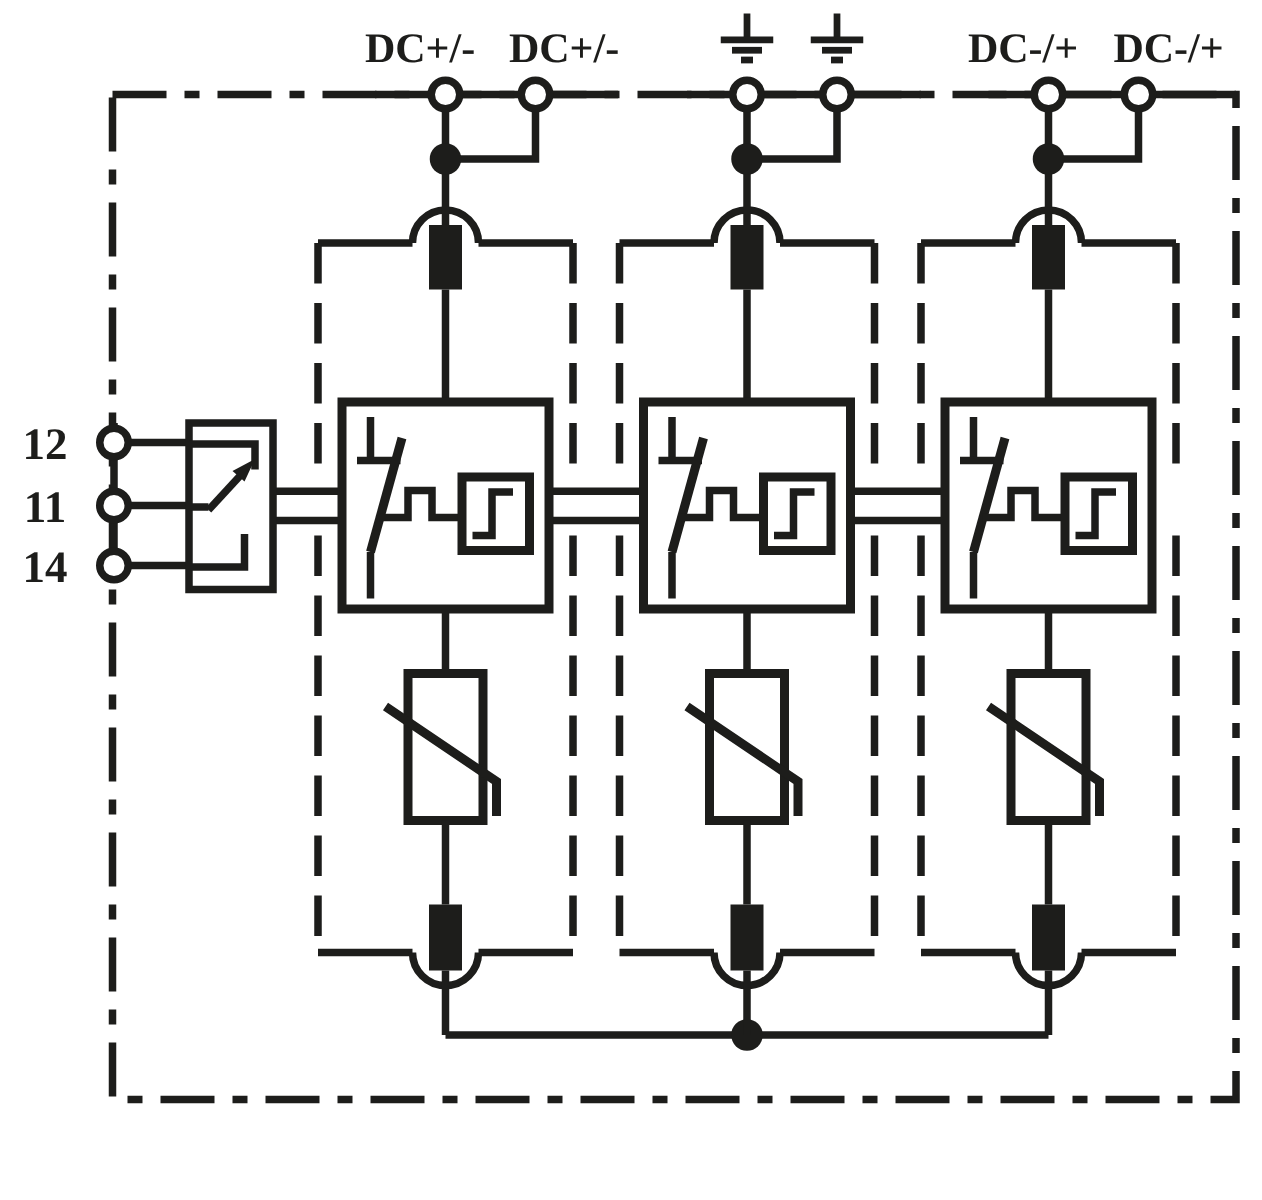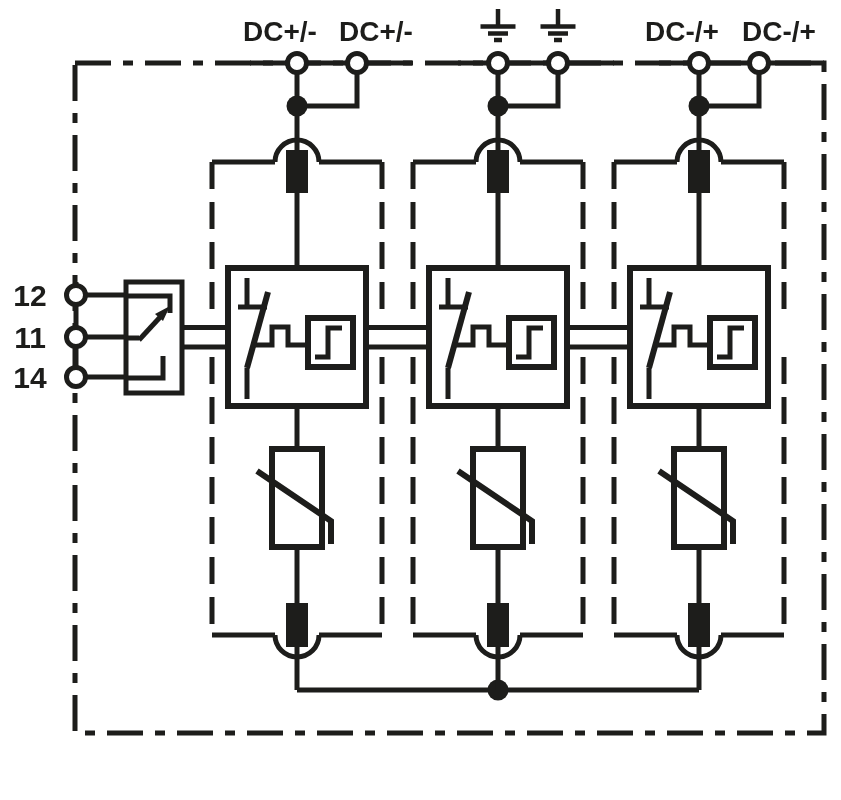--- a/index.html
+++ b/index.html
@@ -1,17 +1,17 @@
 <!DOCTYPE html>
 <html><head>
 <meta charset="utf-8">
 <style>
   html,body{margin:0;padding:0;background:#ffffff;}
   .stage{width:841px;height:800px;background:#ffffff;position:relative;overflow:hidden;
-         font-family:Liberation Sans, sans-serif;}
+         font-family:Liberation Serif, serif;}
   svg{display:block;}
   .w5{stroke:#1d1d1b;stroke-width:5;fill:none;}
   .w6{stroke:#1d1d1b;stroke-width:6;fill:none;}
   .w45{stroke:#1d1d1b;stroke-width:4.5;fill:none;}
   .dashdot{stroke-dasharray:36 12 10 12;}
   .mdash{stroke-dasharray:27 13;}
   .fillb{fill:#1d1d1b;stroke:none;}
   .whitebox{fill:#ffffff;stroke:#1d1d1b;}
   .term{fill:#ffffff;stroke:#1d1d1b;stroke-width:5;}
   text{fill:#1d1d1b;font-weight:600;}

